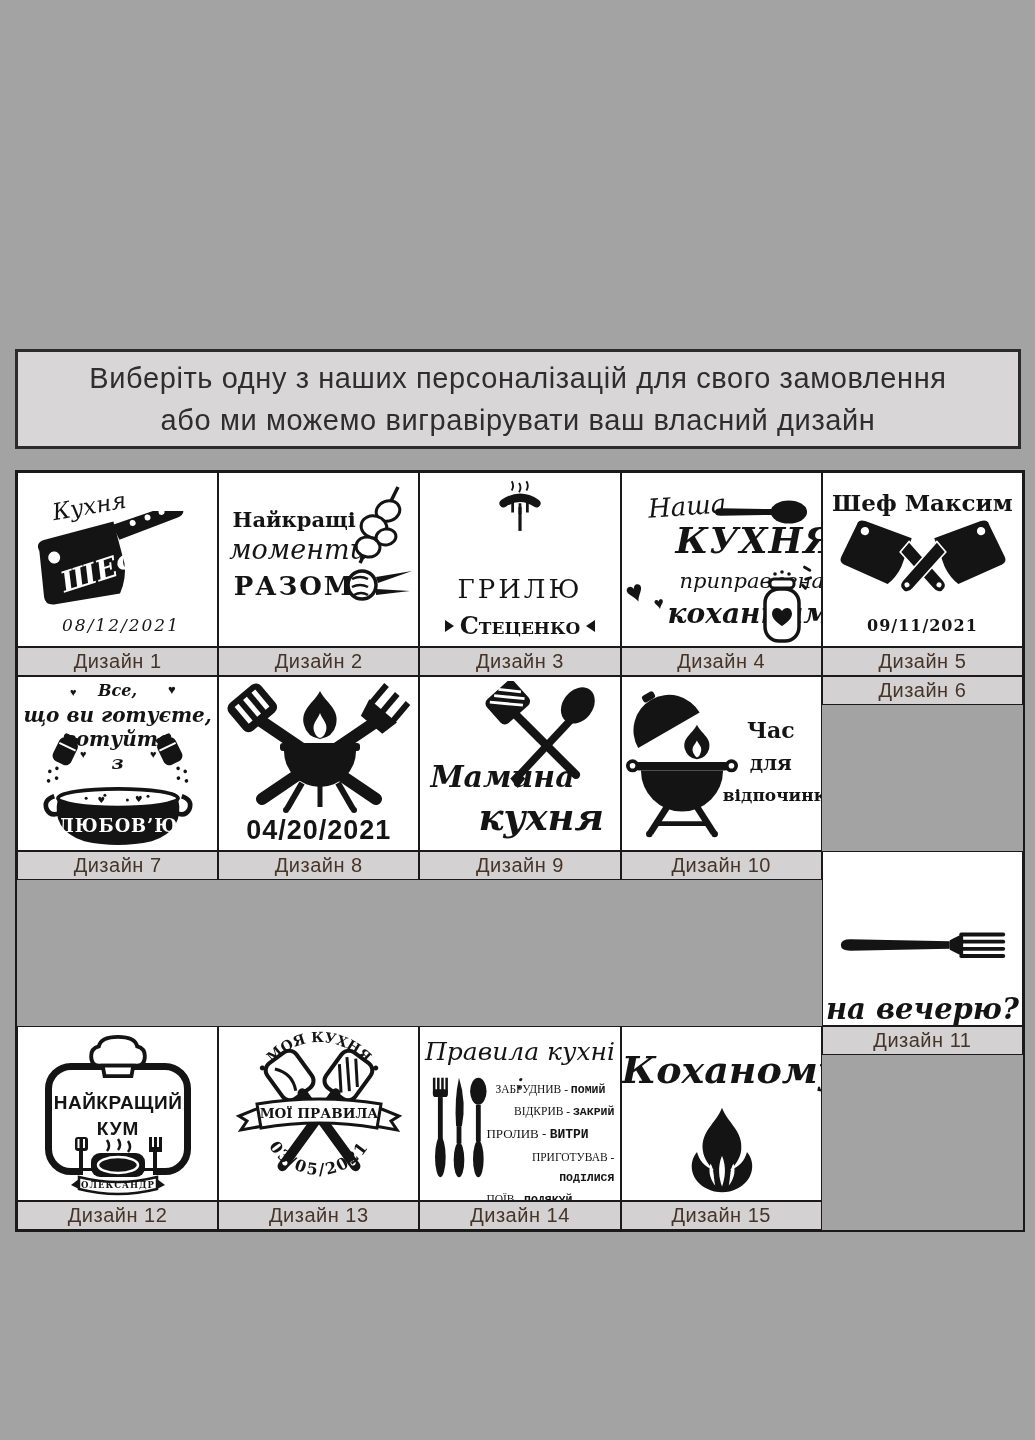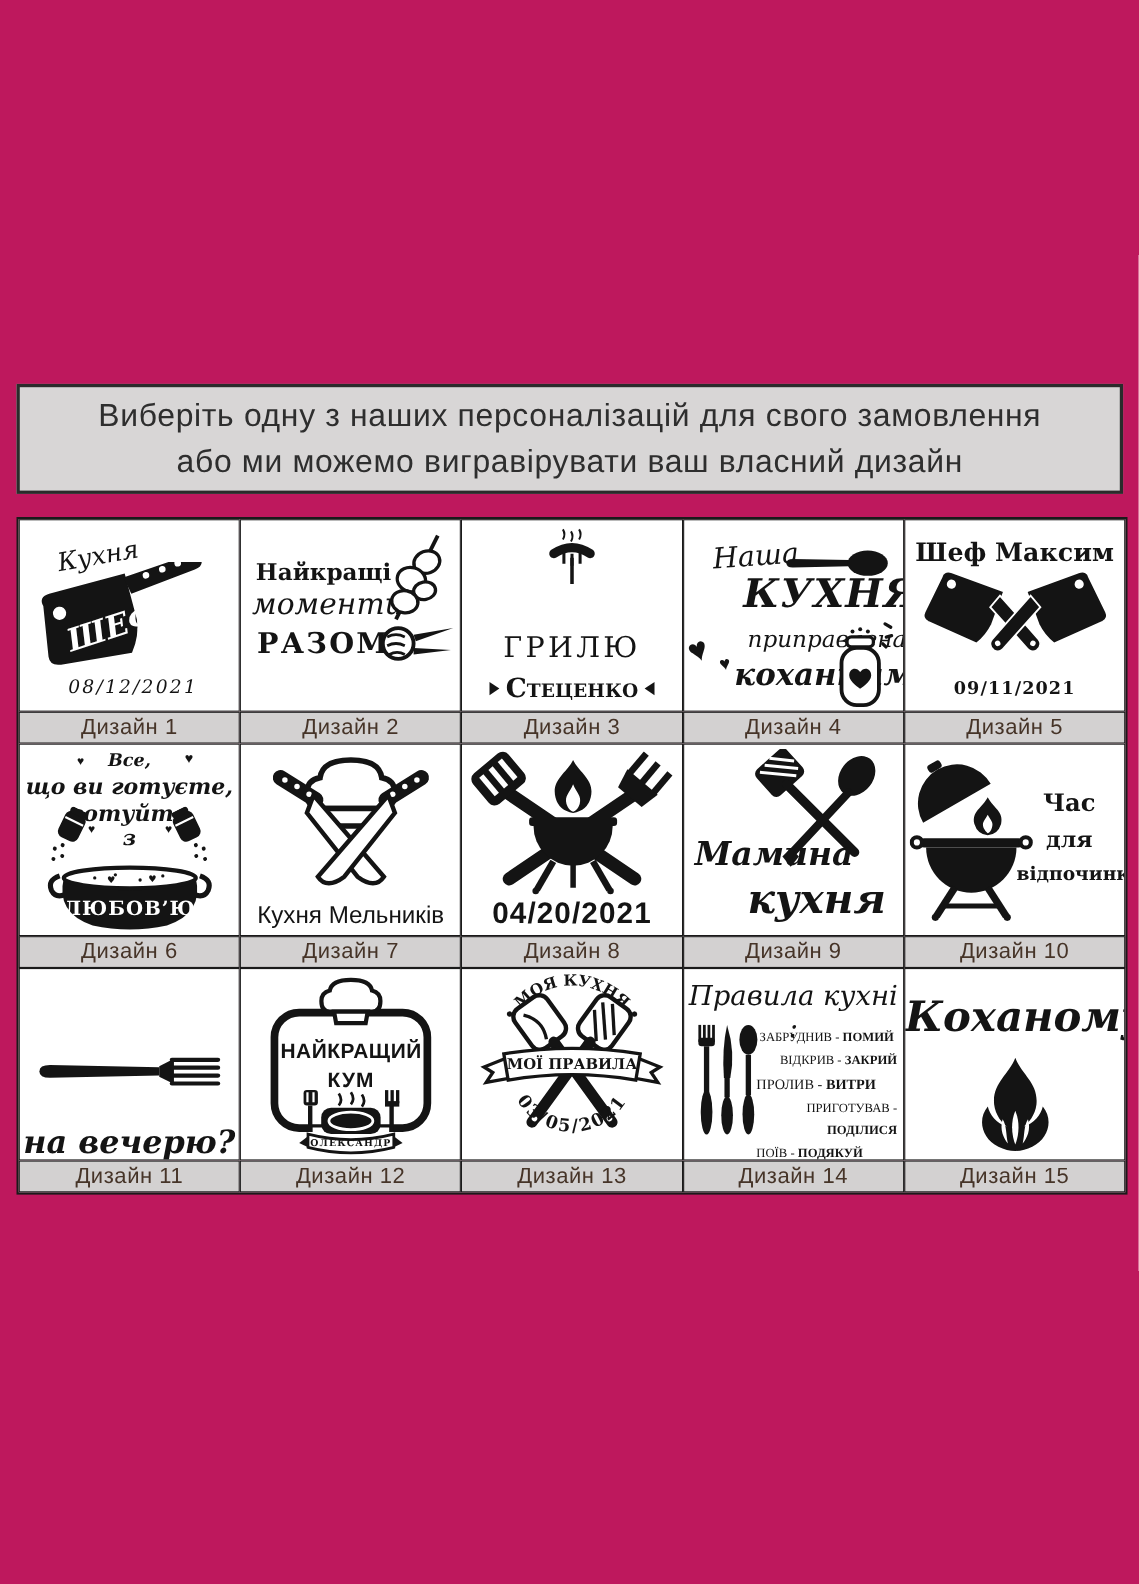--- a/index.html
+++ b/index.html
@@ -1,16 +1,16 @@
 <!DOCTYPE html>
 <html><head>
 <meta charset="utf-8">
 <style>
   html,body{margin:0;padding:0;}
-  .page{position:relative;width:1035px;height:1440px;background:#be185d;overflow:hidden;
+  .page{position:relative;width:1035px;height:1440px;background:#a3a3a3;overflow:hidden;
         font-family:"Liberation Sans",sans-serif;color:#141414;}
   
   .banner{position:absolute;left:15px;top:349px;width:1006px;height:100px;box-sizing:border-box;
           background:#d8d6d6;border:3px solid #2b2b2b;display:flex;flex-direction:column;
           align-items:center;justify-content:center;}
   .banner div{font-size:29px;letter-spacing:.6px;line-height:42px;color:#2e2e2e;white-space:nowrap;}
   
   .grid{position:absolute;left:15px;top:470px;width:1010px;box-sizing:border-box;
         border:2px solid #1a1a1a;display:grid;grid-template-columns:repeat(5,1fr);}
   .art{position:relative;height:175px;background:#fff;border:1px solid #1a1a1a;overflow:hidden;box-sizing:border-box;}
@@ -29,21 +29,21 @@
   .tri-r{width:0;height:0;border-top:6px solid transparent;border-bottom:6px solid transparent;border-left:9px solid #141414;display:inline-block;}
   .d3row{display:flex;align-items:center;justify-content:center;gap:6px;}
   
   .d12frame{position:absolute;left:27px;top:36px;width:146px;height:112px;border:7px solid #141414;
             border-radius:26px;box-sizing:border-box;display:flex;flex-direction:column;align-items:center;}
   .d12t1{font-weight:900;font-size:19px;letter-spacing:.5px;margin-top:22px;}
   .d12t2{font-weight:900;font-size:19px;letter-spacing:1px;margin-top:4px;}
   
   .rules{position:absolute;left:66px;top:52px;width:128px;font-family:"Liberation Serif",serif;
          font-size:11.5px;line-height:1.8;color:#141414;}
-  .rules b{font-weight:bold;}
+  .rules b{font-weight:bold;font-family:Liberation Mono, monospace;}
   .r1{text-align:center;} .r2{text-align:right;} .r3{text-align:left;font-size:13px;} .r4{text-align:right;} .r5{text-align:left;}
   svg text{font-family:"DejaVu Serif",serif;}
 </style>
 </head>
 <body>
 
 <div class="page">
 
   <div class="banner">
     <div>Виберіть одну з наших персоналізацій для свого замовлення</div>
@@ -198,39 +198,20 @@
         <circle cx="46" cy="18" r="1.6" fill="#141414"></circle>
           <circle cx="66" cy="15" r="1.6" fill="#141414"></circle>
           <circle cx="90" cy="20" r="1.6" fill="#141414"></circle>
           <circle cx="112" cy="16" r="1.6" fill="#141414"></circle>
         <text x="58" y="23" font-size="9" fill="#141414" font-family="DejaVu Sans,sans-serif">♥</text>
         <text x="98" y="22" font-size="9" fill="#141414" font-family="DejaVu Sans,sans-serif">♥</text>
         <text x="80" y="54" text-anchor="middle" fill="#ffffff" font-size="19" font-weight="bold" letter-spacing="1" font-family="Liberation Sans,sans-serif">ЛЮБОВ’Ю</text>
       </svg>
     </div>
 
-    <div class="art">
-      <svg class="abs" style="left:10px;top:4px;" width="180" height="136" viewBox="0 0 180 136">
-        <g fill="#ffffff" stroke="#141414" stroke-width="5">
-          <path d="M64,54 Q50,54 50,40 Q50,28 62,26 Q64,10 90,10 Q116,10 118,26 Q130,28 130,40 Q130,54 116,54 Z"></path>
-          <path d="M66,54 L114,54 L112,70 L68,70 Z"></path>
-        </g>
-        <line x1="26" y1="26" x2="58" y2="46" stroke="#141414" stroke-width="14" stroke-linecap="round"></line>
-        <circle cx="30" cy="28" r="2.5" fill="#fff"></circle>
-          <circle cx="41" cy="34" r="2.5" fill="#fff"></circle>
-          <circle cx="52" cy="41" r="2.5" fill="#fff"></circle>
-        <path d="M56,42 L120,116 Q112,128 96,116 L50,58 Z" fill="#ffffff" stroke="#141414" stroke-width="4"></path>
-        <line x1="154" y1="26" x2="122" y2="46" stroke="#141414" stroke-width="14" stroke-linecap="round"></line>
-        <circle cx="150" cy="28" r="2.5" fill="#fff"></circle>
-          <circle cx="139" cy="34" r="2.5" fill="#fff"></circle>
-          <circle cx="128" cy="41" r="2.5" fill="#fff"></circle>
-        <path d="M124,42 L60,116 Q68,128 84,116 L130,58 Z" fill="#ffffff" stroke="#141414" stroke-width="4"></path>
-      </svg>
-      <div class="abs ctr" style="top:142px;font-size:22px;color:#141414;">Кухня Мельників</div>
-    </div>
 
     <div class="art">
       <svg class="abs" style="left:5px;top:6px;" width="190" height="132" viewBox="0 0 190 132">
         <line x1="34" y1="36" x2="152" y2="116" stroke="#141414" stroke-width="12" stroke-linecap="round"></line>
         <line x1="156" y1="36" x2="38" y2="116" stroke="#141414" stroke-width="12" stroke-linecap="round"></line>
         <g transform="translate(36,34) rotate(-40)">
           <rect x="-21" y="-30" width="42" height="36" rx="7" fill="#141414"></rect>
           <rect x="-13" y="-24" width="5" height="22" fill="#fff"></rect>
             <rect x="-2" y="-24" width="5" height="22" fill="#fff"></rect>
             <rect x="9" y="-24" width="5" height="22" fill="#fff"></rect>

